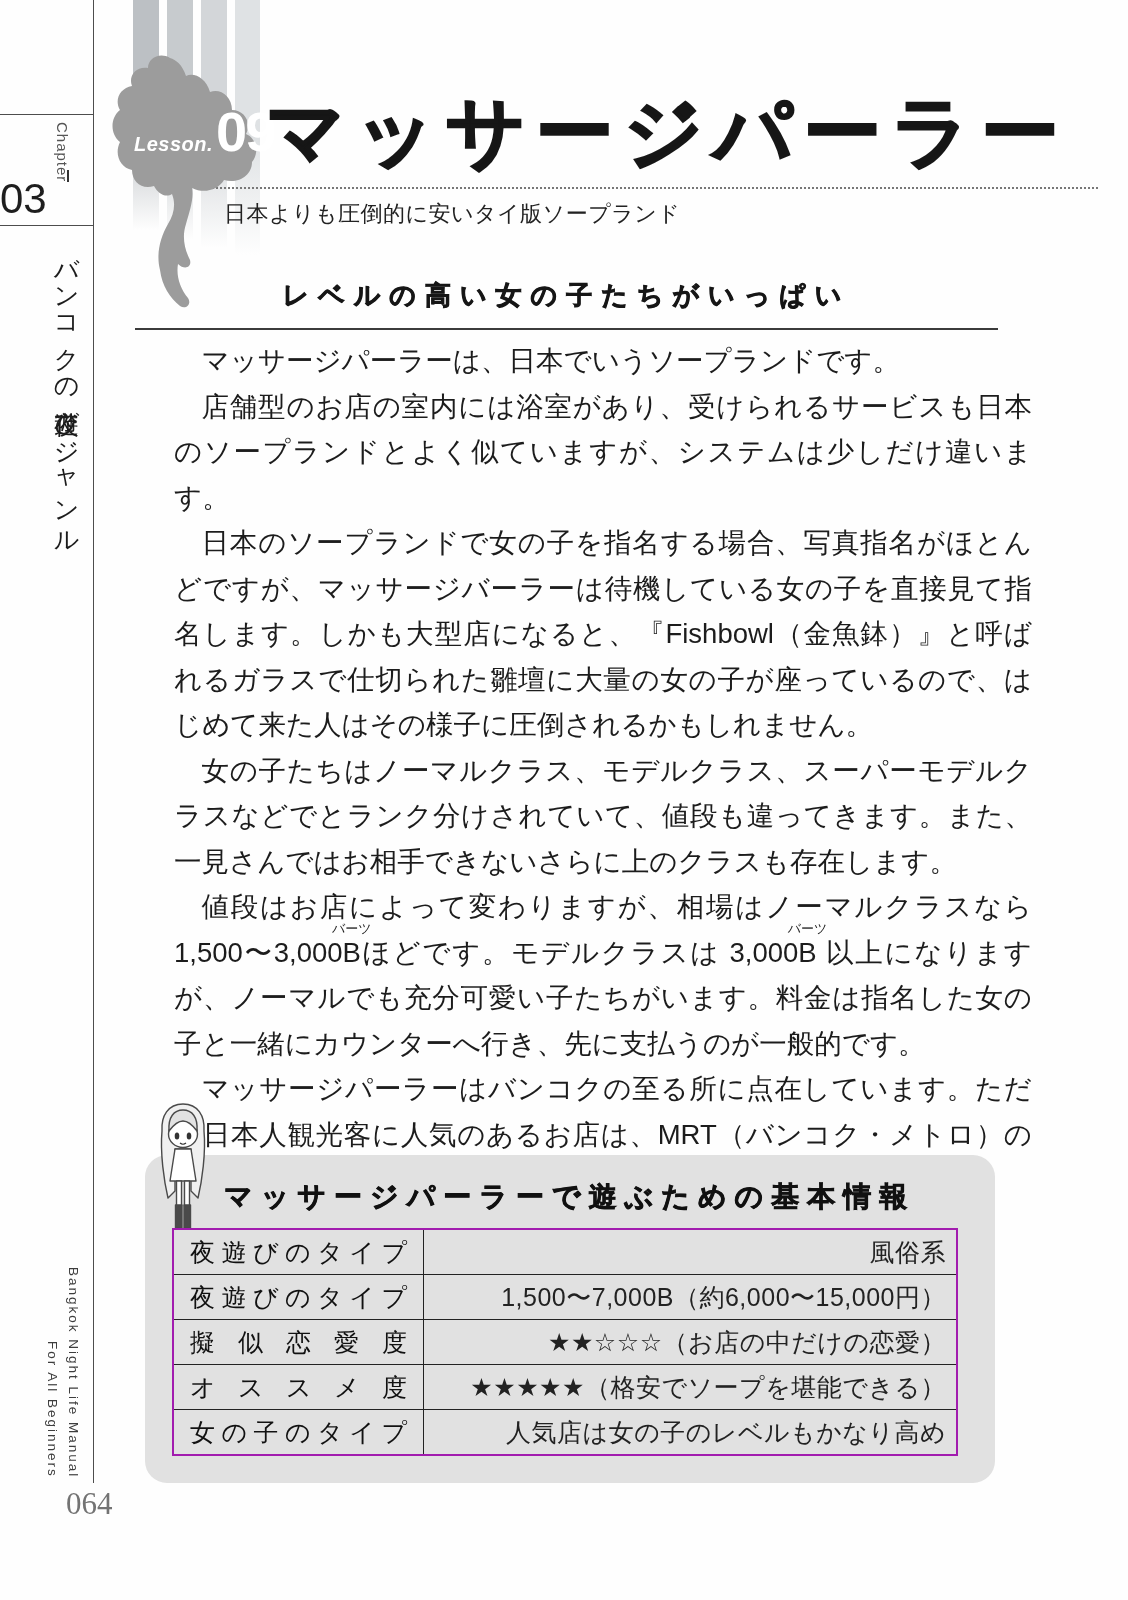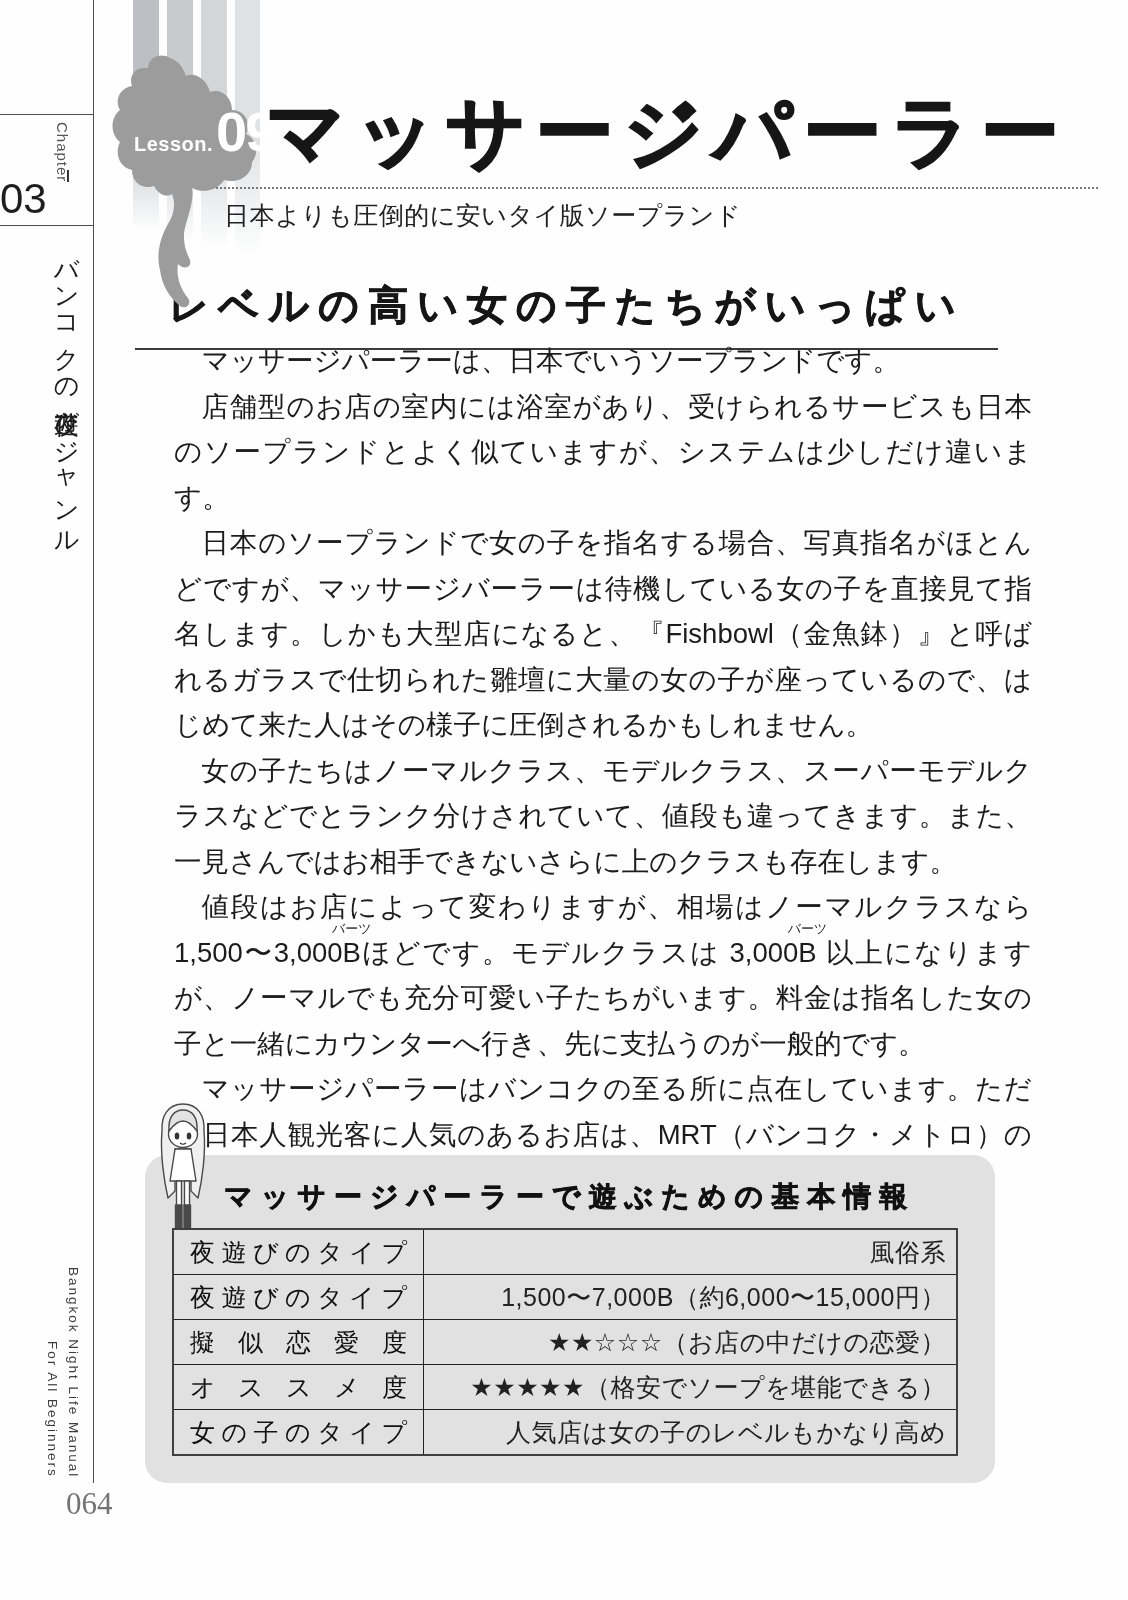--- a/index.html
+++ b/index.html
@@ -14,44 +14,44 @@
   .stripe{top:0;}
   #stripe1{left:133px;width:26px;height:230px;background:linear-gradient(#bcc0c4 55%,rgba(188,192,196,0));}
   #stripe2{left:167px;width:26px;height:240px;background:linear-gradient(#c7cbce 55%,rgba(199,203,206,0));}
   #stripe3{left:201px;width:26px;height:248px;background:linear-gradient(#d3d6d9 55%,rgba(211,214,217,0));}
   #stripe4{left:235px;width:25px;height:255px;background:linear-gradient(#dfe2e4 55%,rgba(223,226,228,0));}
 
   
   #thailand-map{left:100px;top:50px;width:170px;height:260px;z-index:2;}
   .map-fill{fill:#9c9c9c;}
   #lesson-badge{left:134px;top:104px;z-index:3;display:flex;align-items:baseline;color:#ffffff;}
-  #lesson-word{font-size:20px;font-weight:bold;letter-spacing:0.5px;}
+  #lesson-word{font-size:20px;font-style:italic;font-weight:bold;letter-spacing:0.5px;}
   #lesson-num{font-size:56px;font-weight:bold;line-height:1;letter-spacing:-2px;margin-left:3px;}
 
   
   #page-title{left:262px;top:86px;font-size:78px;font-weight:bold;letter-spacing:10px;line-height:1.08;color:#161616;-webkit-text-stroke:2px #161616;white-space:nowrap;z-index:4;}
   #dotted-rule{left:207px;top:187px;width:891px;height:0;border-top:2.5px dotted #777;}
-  #subtitle{left:224px;top:199px;font-size:25px;color:#222;letter-spacing:0.5px;}
+  #subtitle{left:224px;top:199px;font-size:22px;color:#222;letter-spacing:0.5px;}
 
   
-  #section-heading{left:135px;top:278px;width:863px;text-align:center;font-size:40px;font-weight:bold;letter-spacing:9px;color:#161616;-webkit-text-stroke:0.8px #161616;padding-bottom:15px;border-bottom:2px solid #3b3b3b;white-space:nowrap;}
+  #section-heading{left:135px;top:278px;width:863px;text-align:center;font-size:26px;font-weight:bold;letter-spacing:9px;color:#161616;-webkit-text-stroke:0.8px #161616;padding-bottom:15px;border-bottom:2px solid #3b3b3b;white-space:nowrap;}
 
   
   #article{left:135px;top:338px;width:858px;font-size:27.5px;line-height:45.5px;text-align:justify;color:#1c1c1c;margin-left:39px;}
   #article p{margin:0;text-indent:1em;}
   .rb{position:relative;}
   .rt{position:absolute;top:-15px;left:50%;transform:translateX(-50%);font-size:13px;line-height:13px;letter-spacing:0;color:#222;white-space:nowrap;text-indent:0;}
 
   
   #info-box{left:145px;top:1155px;width:850px;height:328px;background:#e1e1e1;border-radius:22px;}
   #chibi{left:155px;top:1101px;width:56px;height:130px;z-index:5;}
   #box-heading{left:224px;top:1178px;font-size:28px;font-weight:bold;letter-spacing:8px;color:#111;-webkit-text-stroke:0.7px #111;white-space:nowrap;z-index:5;}
   #info-table{left:172px;top:1228px;width:786px;border-collapse:collapse;z-index:5;}
   #info-table td{border:1.6px solid #222;height:44px;font-size:25px;vertical-align:middle;text-align:right;}
-  #info-table{border:2px solid #404040;}
+  #info-table{border:2px solid #a21caf;}
   td.cell-label{width:217px;padding:0 16px;color:#111;text-align:justify;text-align-last:justify;}
   td.cell-value{padding:0 10px 0 26px;color:#222;letter-spacing:0.5px;}
 
   
   #sidebar-rule{left:0;top:0;width:93px;height:1483px;border-right:1.5px solid #4d4d4d;}
   .hline{left:0;width:94px;height:0;border-top:1.5px solid #4d4d4d;}
   #sidebar-line-top{top:114px;}
   #sidebar-line-bottom{top:225px;}
   #chapter-label{left:54px;top:122px;writing-mode:vertical-rl;font-size:15px;color:#555;letter-spacing:1px;}
   #chapter-tick{left:67px;top:170px;width:2px;height:12px;background:#333;}

